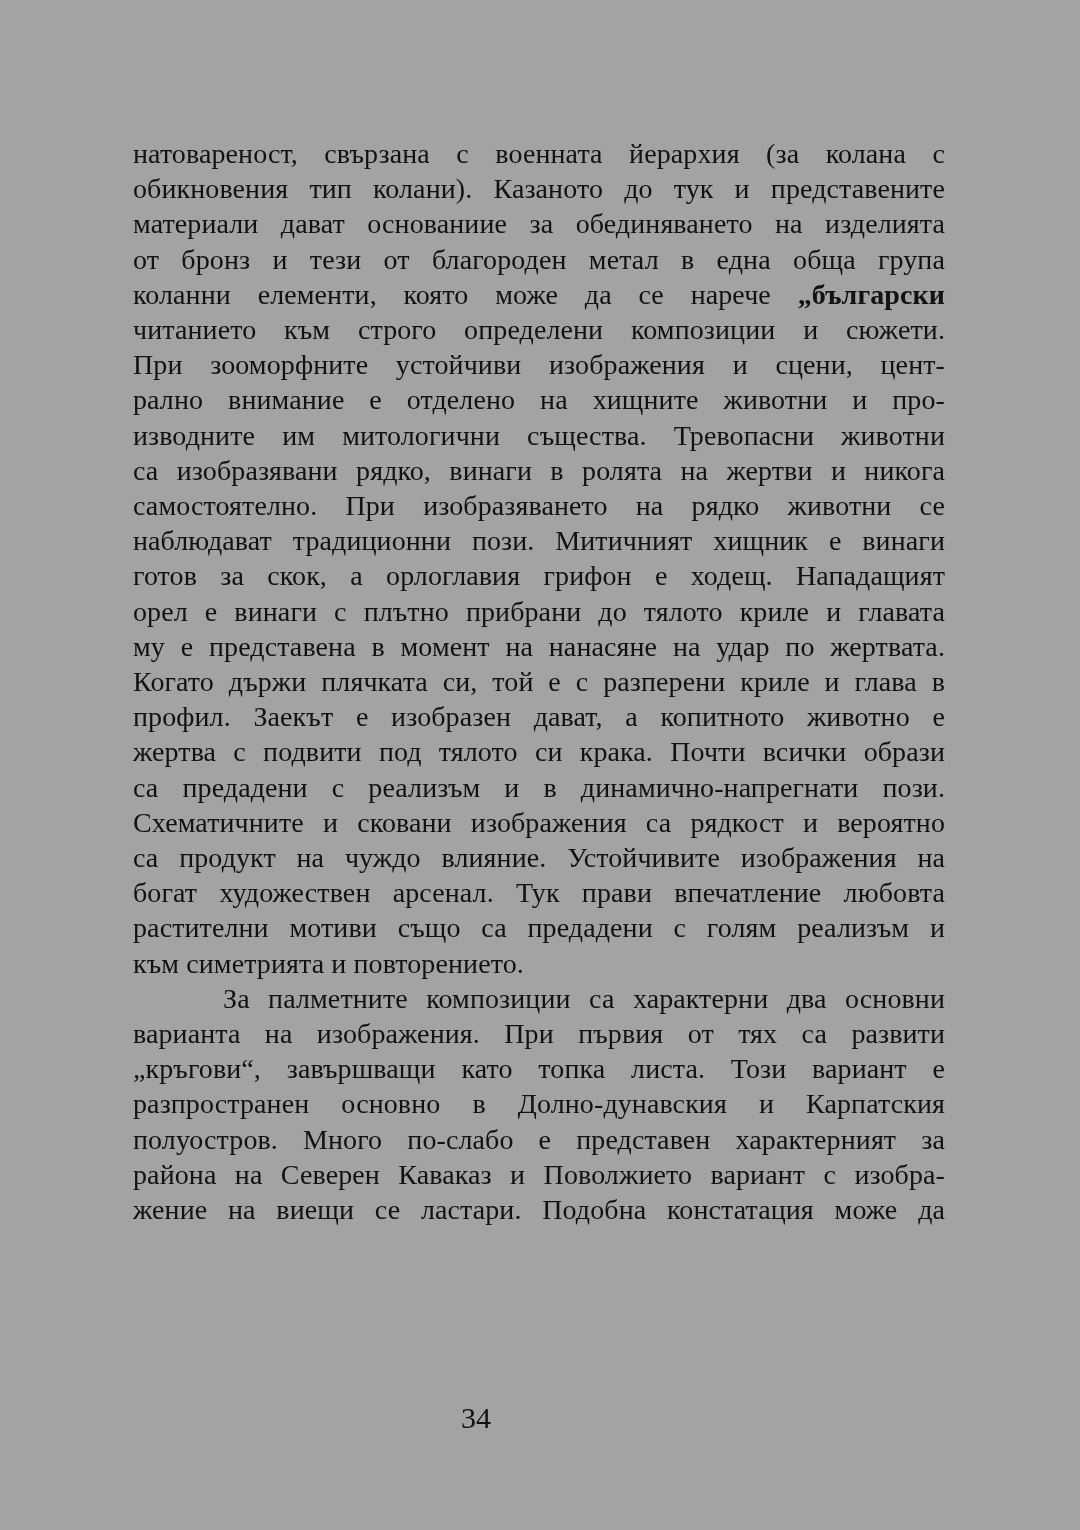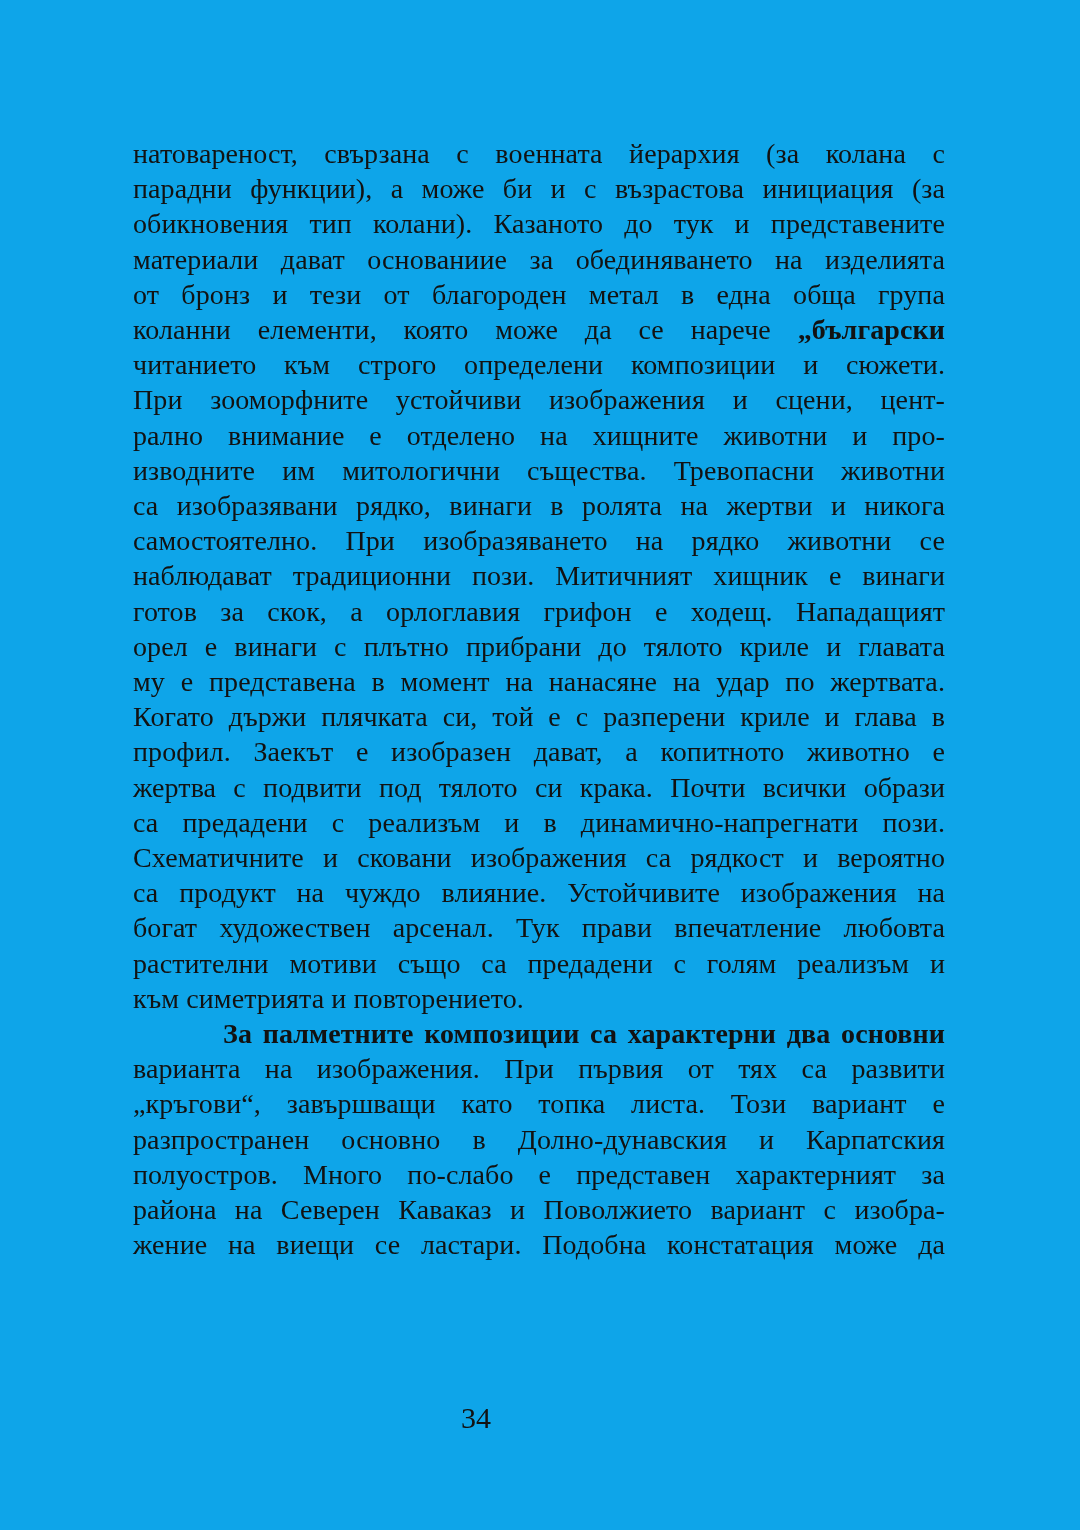--- a/index.html
+++ b/index.html
@@ -4,21 +4,21 @@
 <style>
   html, body {
     margin: 0;
     padding: 0;
     background: #ffffff;
   }
   .page {
     position: relative;
     width: 1080px;
     height: 1530px;
-    background: #0ea5e9;
+    background: #a3a3a3;
     overflow: hidden;
     font-family: "Liberation Serif", "DejaVu Serif", serif;
     color: #121212;
   }
   .text-block {
     position: absolute;
     left: 133px;
     top: 136px;
     width: 812px;
     font-size: 28px;
@@ -28,21 +28,20 @@
   .line {
     text-align: justify;
     text-align-last: justify;
     white-space: normal;
   }
   .line-end {
     text-align-last: left;
   }
   .line-indent {
     text-indent: 90px;
-    font-weight: bold;
   }
   .bold {
     font-weight: 700;
     margin-top: 8px;
   }
   .page-number {
     position: absolute;
     top: 1400px;
     left: 0;
     width: 952px;
@@ -50,21 +49,20 @@
     font-size: 30px;
     line-height: 36px;
   }
 </style>
 </head>
 <body>
 
 <div class="page">
   <main class="text-block" id="text-block">
       <div class="line"><span>натовареност, свързана с военната йерархия (за колана с</span></div>
-      <div class="line"><span>парадни функции), а може би и с възрастова инициация (за</span></div>
       <div class="line"><span>обикновения тип колани). Казаното до тук и представените</span></div>
       <div class="line"><span>материали дават основаниие за обединяването на изделията</span></div>
       <div class="line"><span>от бронз и тези от благороден метал в една обща група</span></div>
       <div class="line"><span>коланни елементи, която може да се нарече </span><span class="bold">„български</span></div>
       <div class="line"><span>читанието към строго определени композиции и сюжети.</span></div>
       <div class="line"><span>При зооморфните устойчиви изображения и сцени, цент-</span></div>
       <div class="line"><span>рално внимание е отделено на хищните животни и про-</span></div>
       <div class="line"><span>изводните им митологични същества. Тревопасни животни</span></div>
       <div class="line"><span>са изобразявани рядко, винаги в ролята на жертви и никога</span></div>
       <div class="line"><span>самостоятелно. При изобразяването на рядко животни се</span></div>

